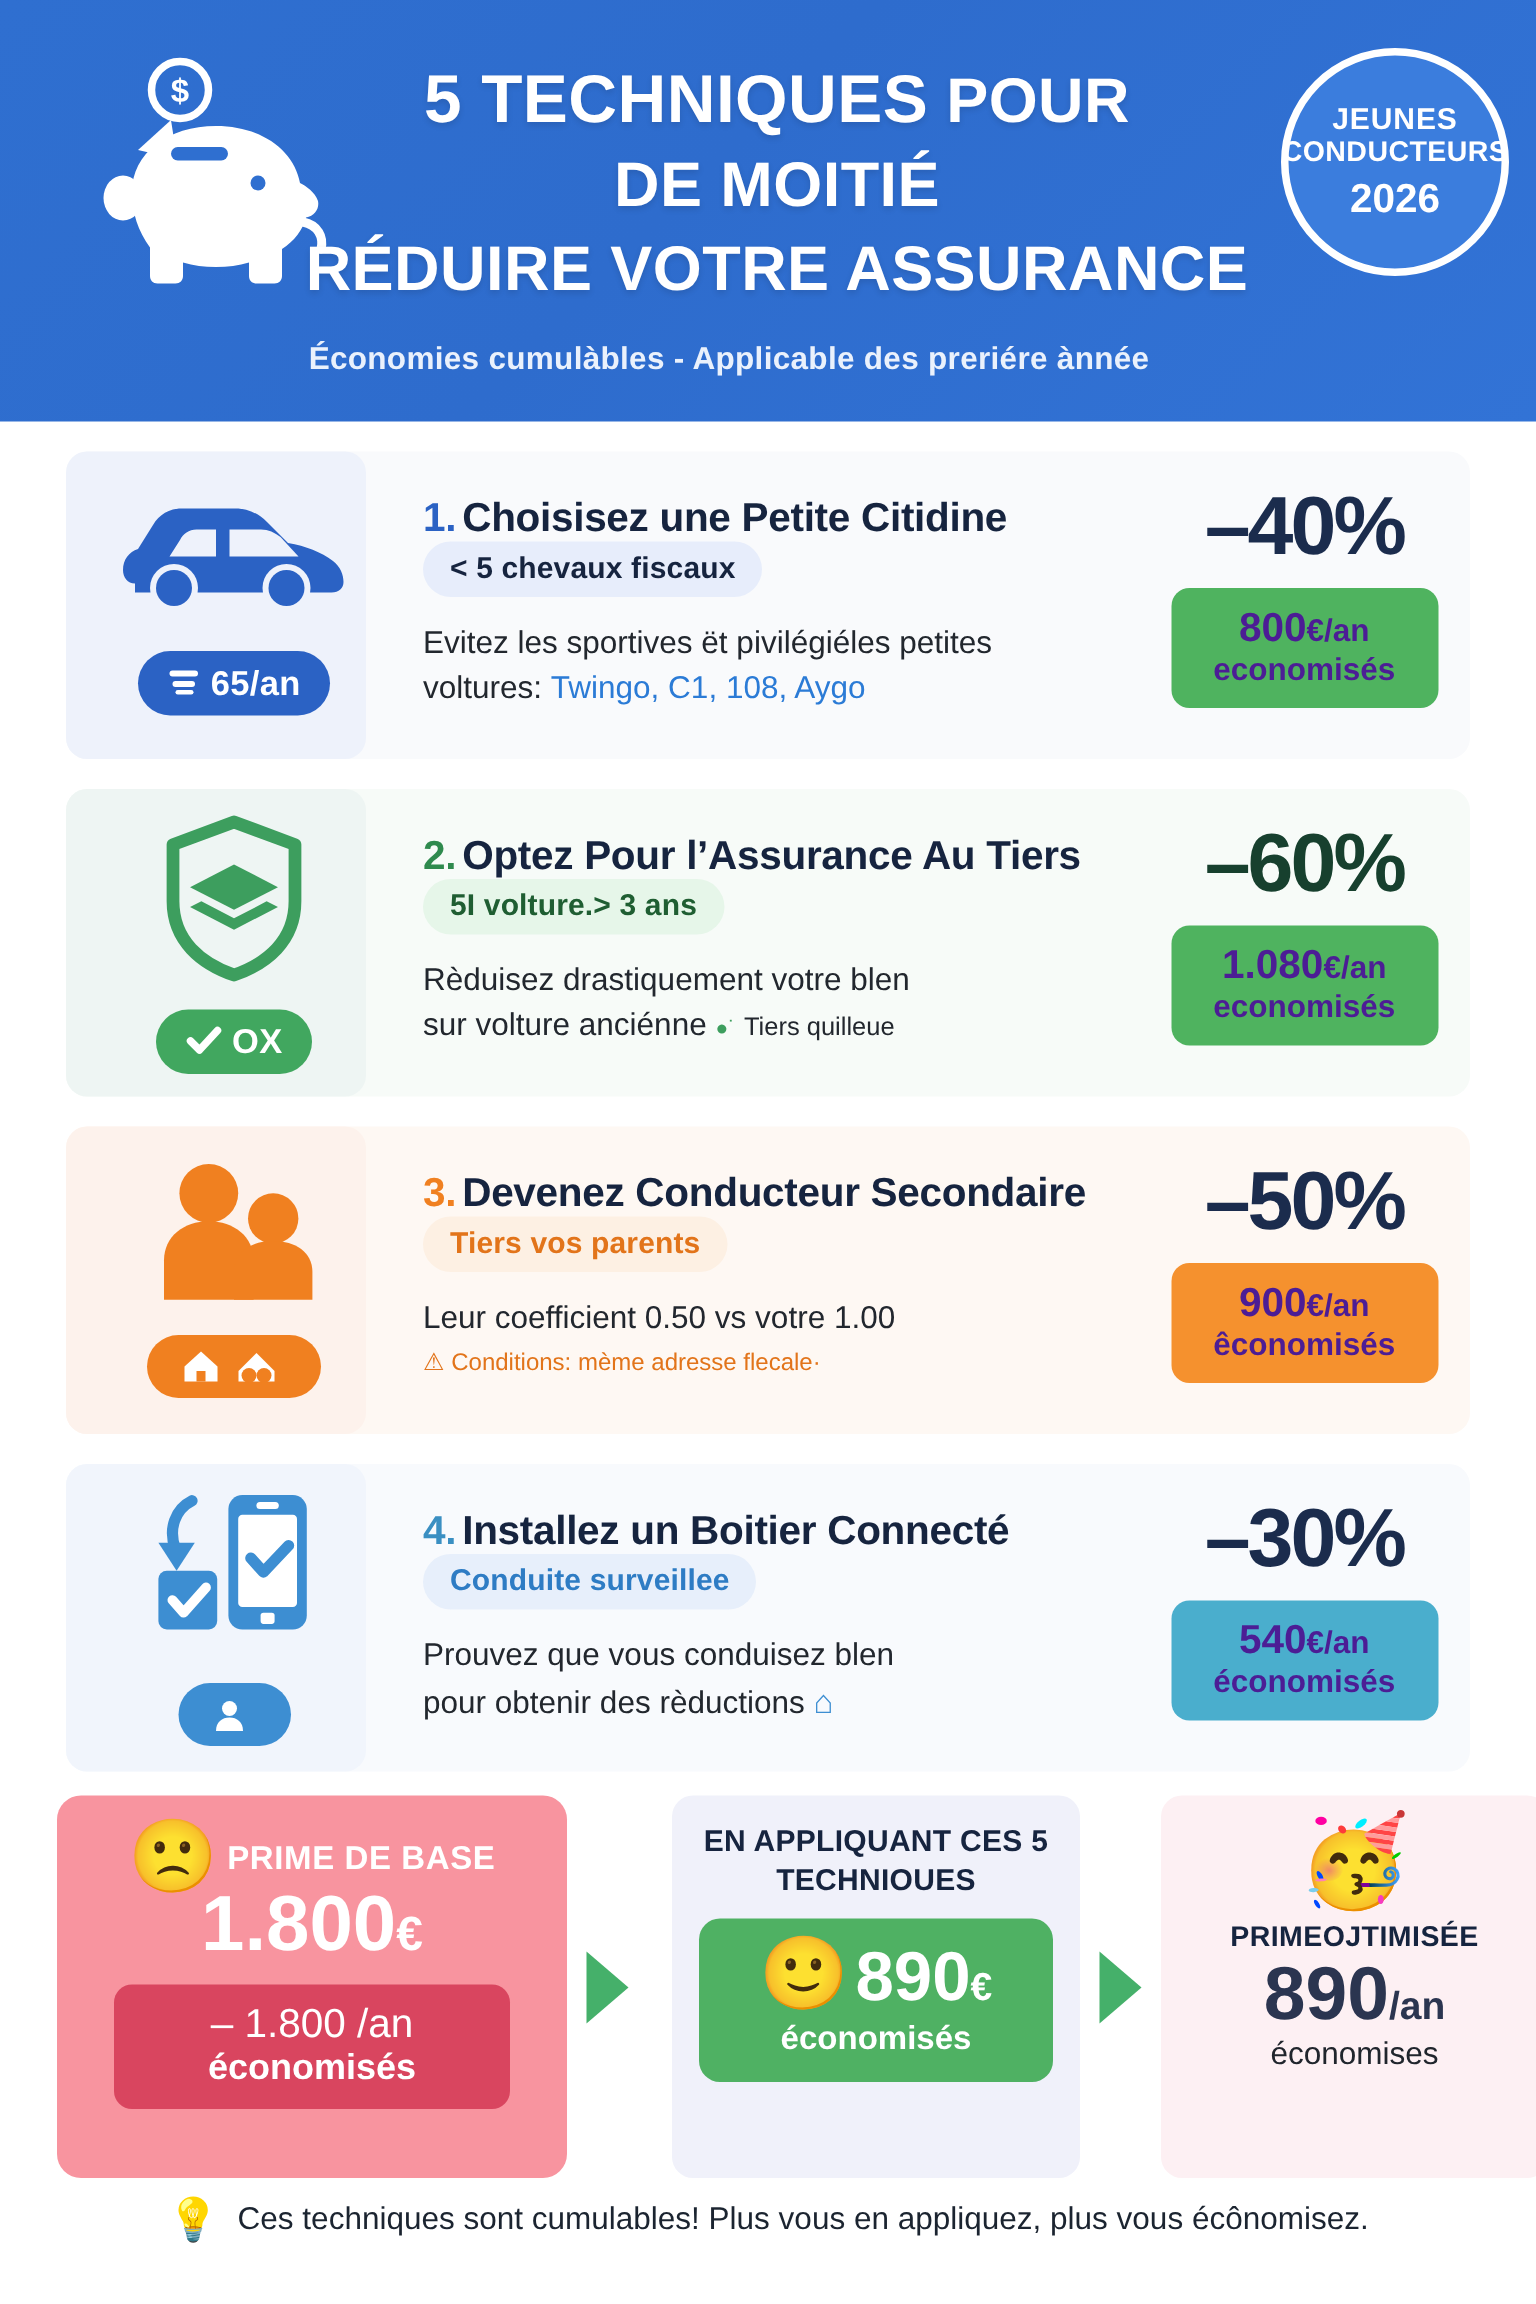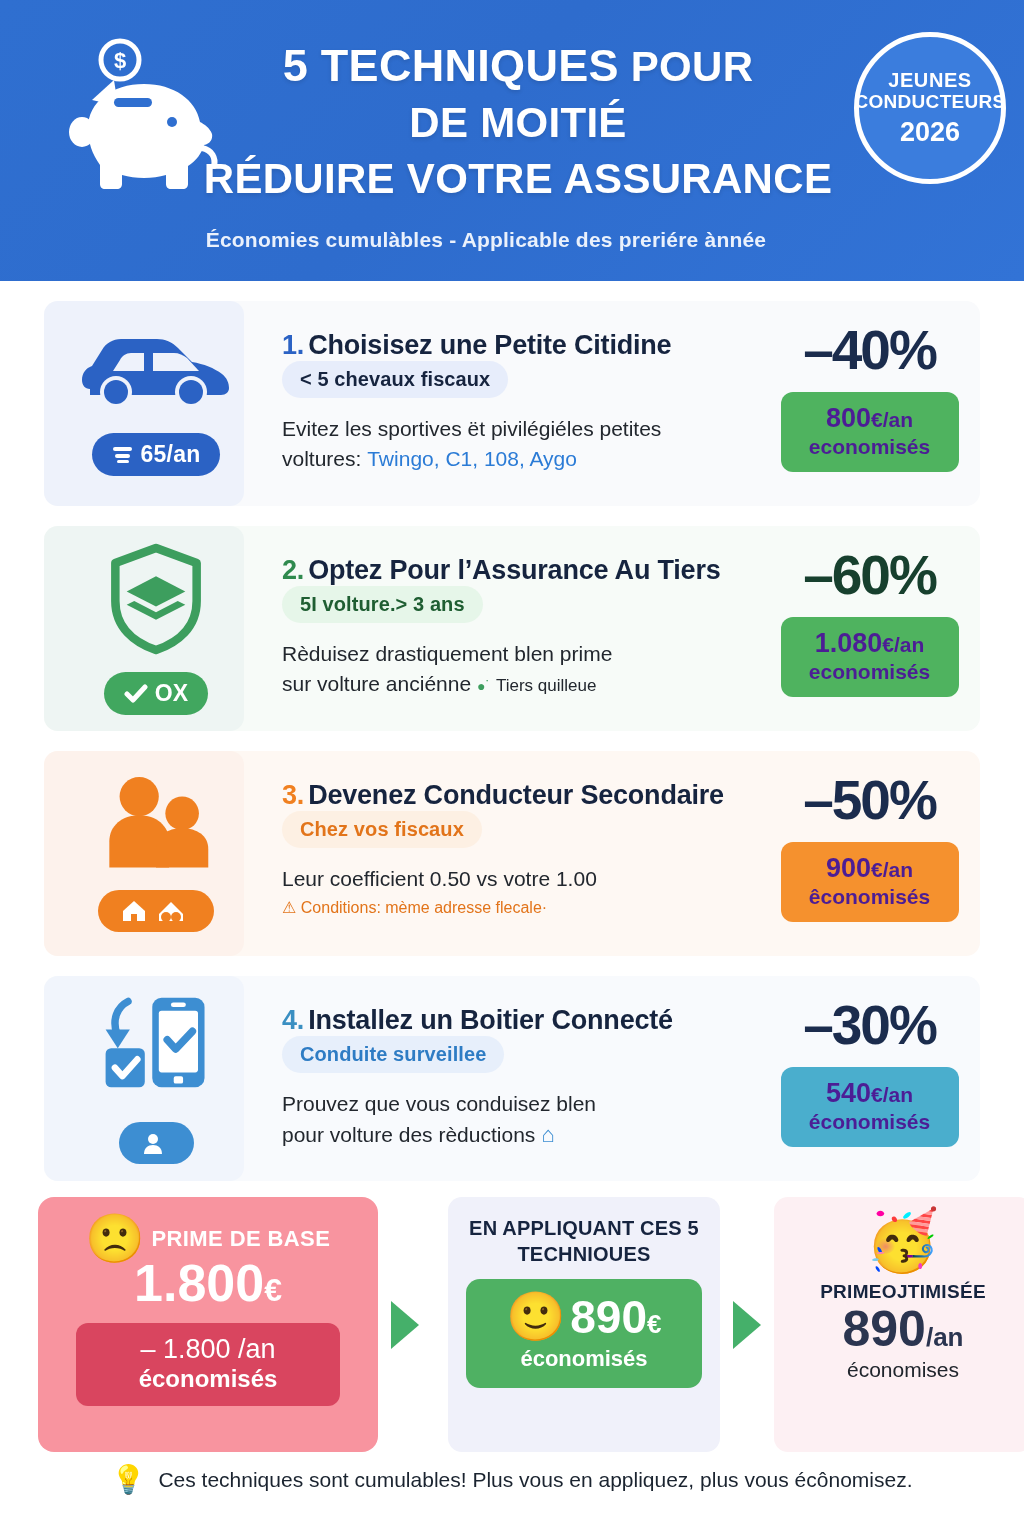--- a/index.html
+++ b/index.html
@@ -318,21 +318,21 @@
           </svg>
         <span>OX</span>
       </div>
     </div>
     <div class="body-cell">
       <div class="tech-title">
         <span class="num" style="color:#2f8a4e">2.</span><span>Optez Pour l’Assurance Au Tiers</span>
       </div>
       <div class="tag-pill" style="background:#e6f6e9;color:#1f5e32">5I volture.&gt; 3 ans</div>
       <div class="tech-desc">
-        <span>Rèduisez drastiquement blen prime</span><br>
+        <span>Rèduisez drastiquement votre blen</span><br>
         <span>sur volture anciénne</span>
         <span style="color:#3d9e5e;font-size:14px">●˙</span>
         <span style="font-size:17px">Tiers quilleue</span>
       </div>
     </div>
     <div class="pct-cell">
       <div class="pct" style="color:#17402e">–60%</div>
       <div class="save-box" style="background:#4fb35f">
         <div class="amount"><span>1.080</span><span class="eur">€/an</span></div>
         <div class="label">economisés</div>
@@ -362,21 +362,21 @@
             <circle cx="9" cy="19" r="5" fill="#f08020"></circle>
             <circle cx="19" cy="19" r="5" fill="#f08020"></circle>
           </svg>
         <span></span>
       </div>
     </div>
     <div class="body-cell">
       <div class="tech-title">
         <span class="num" style="color:#f08020">3.</span><span>Devenez Conducteur Secondaire</span>
       </div>
-      <div class="tag-pill" style="background:#fdf0e3;color:#e2741a">Chez vos fiscaux</div>
+      <div class="tag-pill" style="background:#fdf0e3;color:#e2741a">Tiers vos parents</div>
       <div class="tech-desc">
         <span>Leur coefficient 0.50 vs votre 1.00</span>
       </div>
       <div class="note" style="color:#e2741a">
         <span>⚠</span>
         <span>Conditions: mème adresse flecale·</span>
       </div>
     </div>
     <div class="pct-cell">
       <div class="pct" style="color:#1b2c4d">–50%</div>
@@ -412,21 +412,21 @@
         <span></span>
       </div>
     </div>
     <div class="body-cell">
       <div class="tech-title">
         <span class="num" style="color:#3a8fc2">4.</span><span>Installez un Boitier Connecté</span>
       </div>
       <div class="tag-pill" style="background:#e7effb;color:#2e7cc4">Conduite surveillee</div>
       <div class="tech-desc">
         <span>Prouvez que vous conduisez blen</span><br>
-        <span>pour volture des rèductions</span>
+        <span>pour obtenir des rèductions</span>
         <span style="color:#3d8ed2;font-size:22px">⌂</span>
       </div>
     </div>
     <div class="pct-cell">
       <div class="pct" style="color:#1b2c4d">–30%</div>
       <div class="save-box" style="background:#4aaecd">
         <div class="amount"><span>540</span><span class="eur">€/an</span></div>
         <div class="label">économisés</div>
       </div>
     </div>

